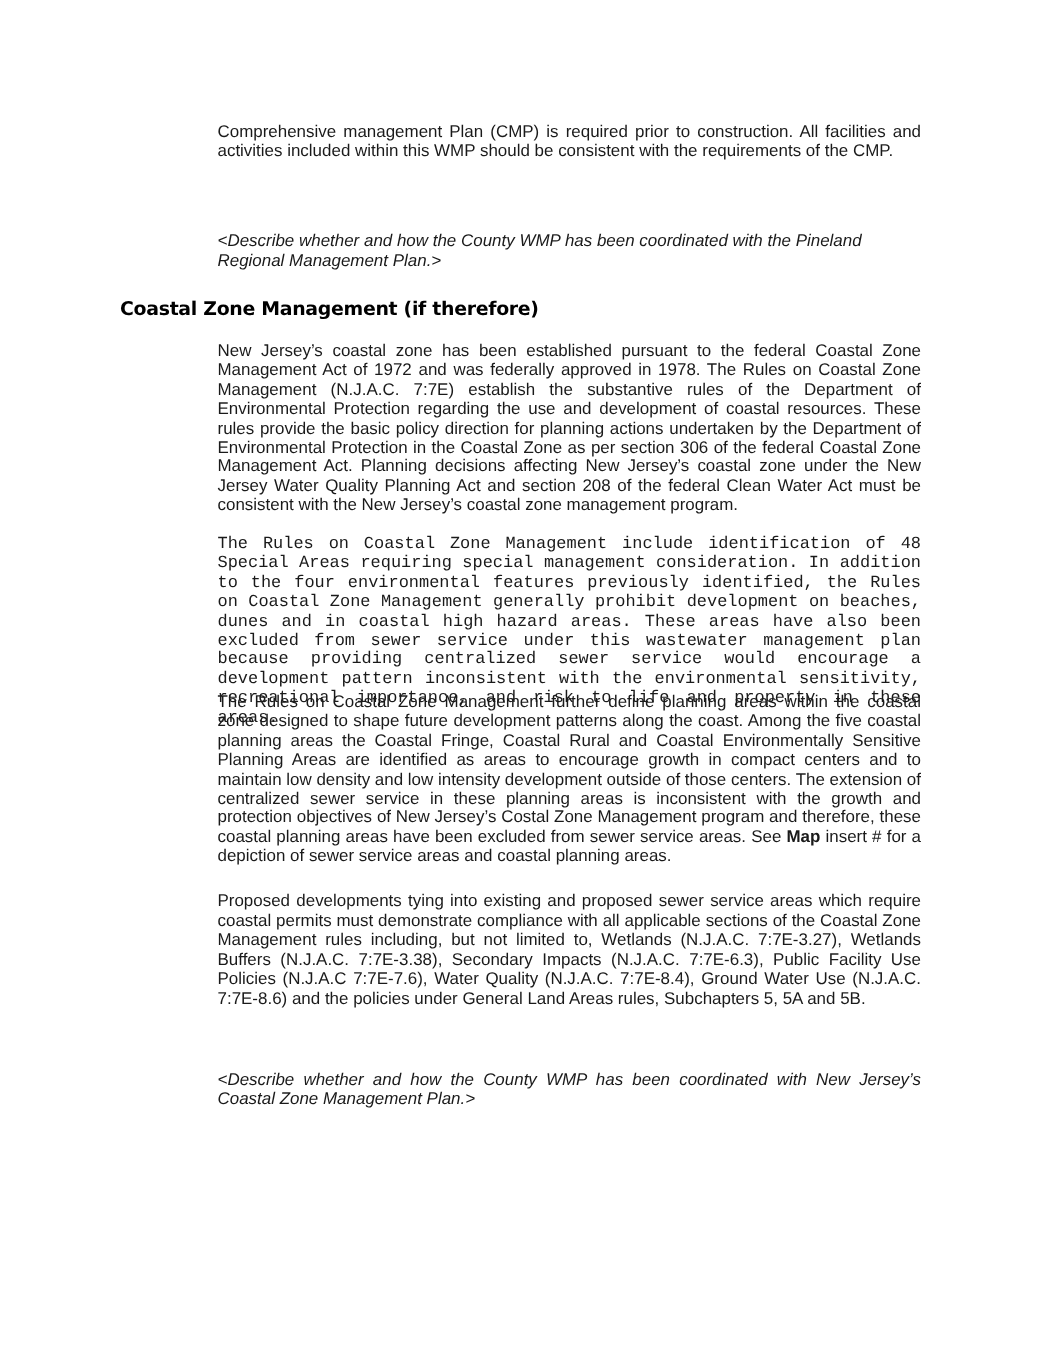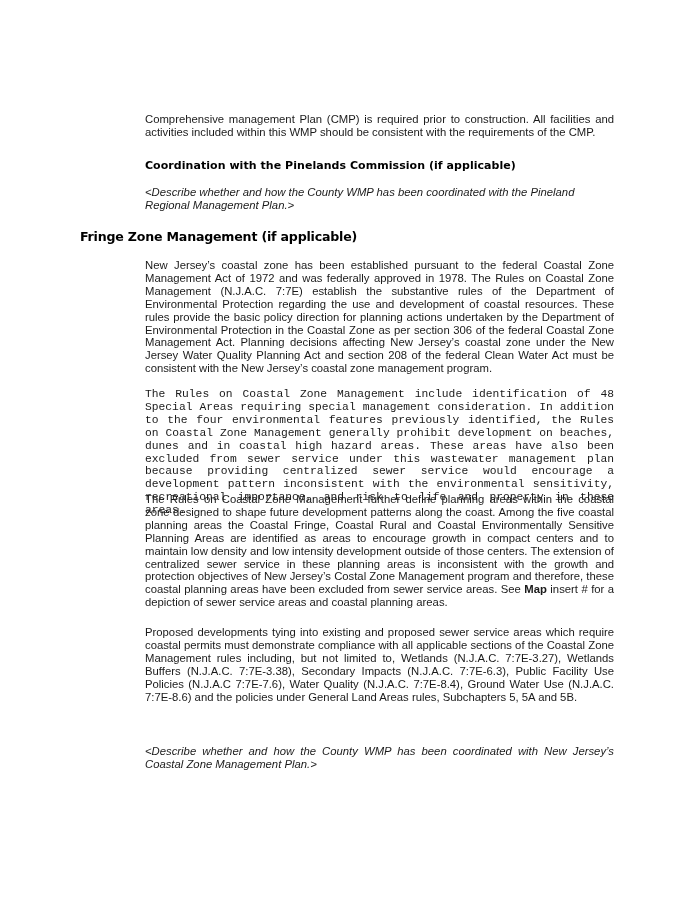--- a/index.html
+++ b/index.html
@@ -1,42 +1,41 @@
 <!DOCTYPE html>
 <html><head>
   <meta charset="utf-8">
   <style>
     html, body { margin: 0; padding: 0; background: #ffffff; }
     body { width: 695px; height: 900px; position: relative; overflow: hidden; }
-    .page { position: absolute; left: 0; top: 0; width: 695px; height: 700px; background: #fff; color: #111; margin-top: 31px; }
+    .page { position: absolute; left: 0; top: 0; width: 695px; height: 700px; background: #fff; color: #111; }
     .block { position: absolute; left: 145px; width: 469px; font-family: "Liberation Sans", sans-serif; font-size: 11.3px; line-height: 12.9px; text-align: justify; color: #1a1a1a; }
     .block p { margin: 0; }
     .italic { font-style: italic; text-align: left; }
     .italic.just { text-align: justify; }
     .h3 { position: absolute; left: 145px; font-family: "DejaVu Sans", sans-serif; font-weight: bold; font-size: 11px; line-height: 13px; color: #000; letter-spacing: 0.05px; white-space: nowrap; }
     .h2 { position: absolute; left: 80px; font-family: "DejaVu Sans", sans-serif; font-weight: bold; font-size: 12.6px; line-height: 14px; color: #000; letter-spacing: -0.2px; white-space: nowrap; }
     .u { }
     .b { font-weight: bold; }
   </style>
 </head>
 <body>
 
 <div class="page">
 
   <div class="block" style="top:82px;">
     <p>Comprehensive management Plan (CMP) is required prior to construction.  All facilities and activities included within this WMP should be consistent with the requirements of the CMP.</p>
   </div>
 
-  <div class="h3" style="top:128px;">Coordination with the Pinelands Commission (if applicable)</div>
 
   <div class="block italic" style="top:155px; width:470px;">
     <p>&lt;Describe whether and how the County WMP has been coordinated with the Pineland Regional Management Plan.&gt;</p>
   </div>
 
-  <div class="h2" style="top:199px;">Fringe Zone Management (if applicable)</div>
+  <div class="h2" style="top:199px;">Coastal Zone Management (if therefore)</div>
 
   <div class="block" style="top:228px;">
     <p>New Jersey’s coastal zone has been established pursuant to the federal Coastal Zone Management Act of 1972 and was federally approved in 1978.  The Rules on Coastal Zone Management (N.J.A.C. 7:7E) establish the substantive rules of the Department of Environmental Protection regarding the use and development of coastal resources.  These rules provide the basic policy direction for planning actions undertaken by the Department of Environmental Protection in the Coastal Zone as per section 306 of the federal Coastal Zone Management Act.  Planning decisions affecting New Jersey’s coastal zone under the New Jersey Water Quality Planning Act and section 208 of the federal Clean Water Act must be consistent with the New Jersey’s coastal zone management program.</p>
   </div>
 
   <div class="block" style="top:357px;font-family:Liberation Mono, monospace;">
     <p>The Rules on Coastal Zone Management include identification of 48 Special Areas requiring special management consideration.  In addition to the four environmental features previously identified, the Rules on Coastal Zone Management generally prohibit development on beaches, dunes and in coastal high hazard areas.  These areas have also been excluded from sewer service under this wastewater management plan because providing centralized sewer service would encourage a development pattern inconsistent with the environmental sensitivity, recreational importance, and risk to life and property in these areas.</p>
   </div>
 
   <div class="block" style="top:462px;">

